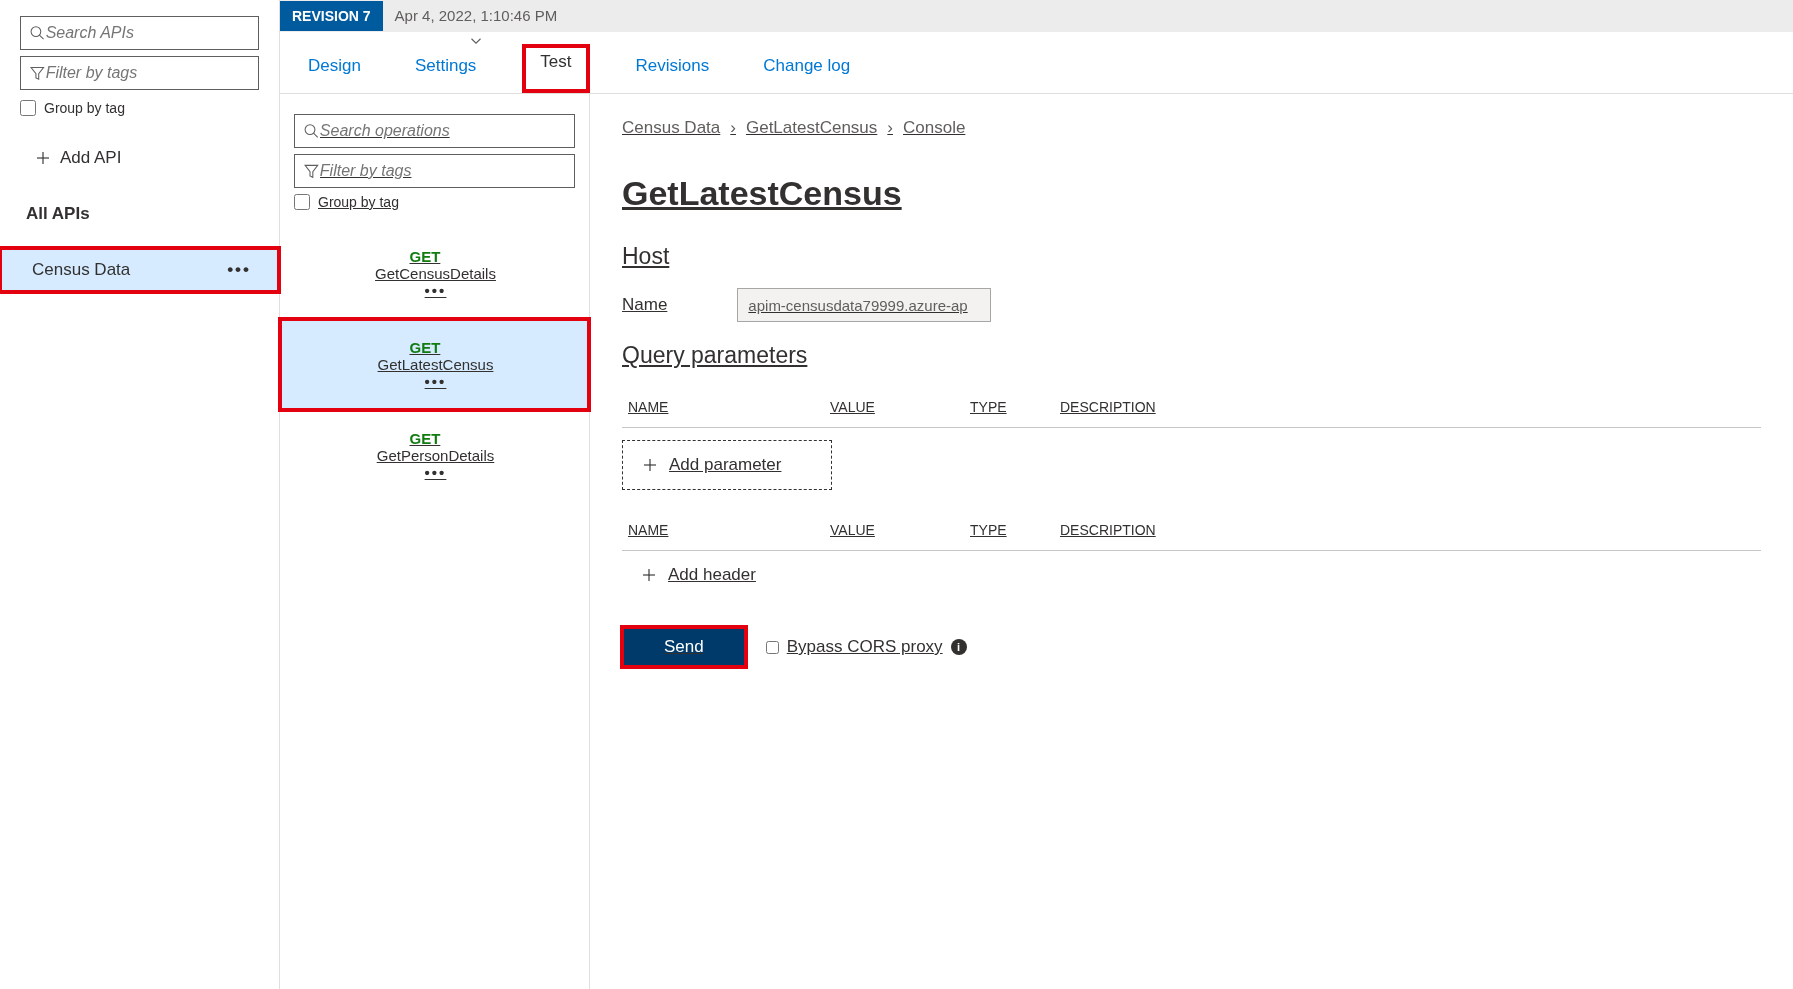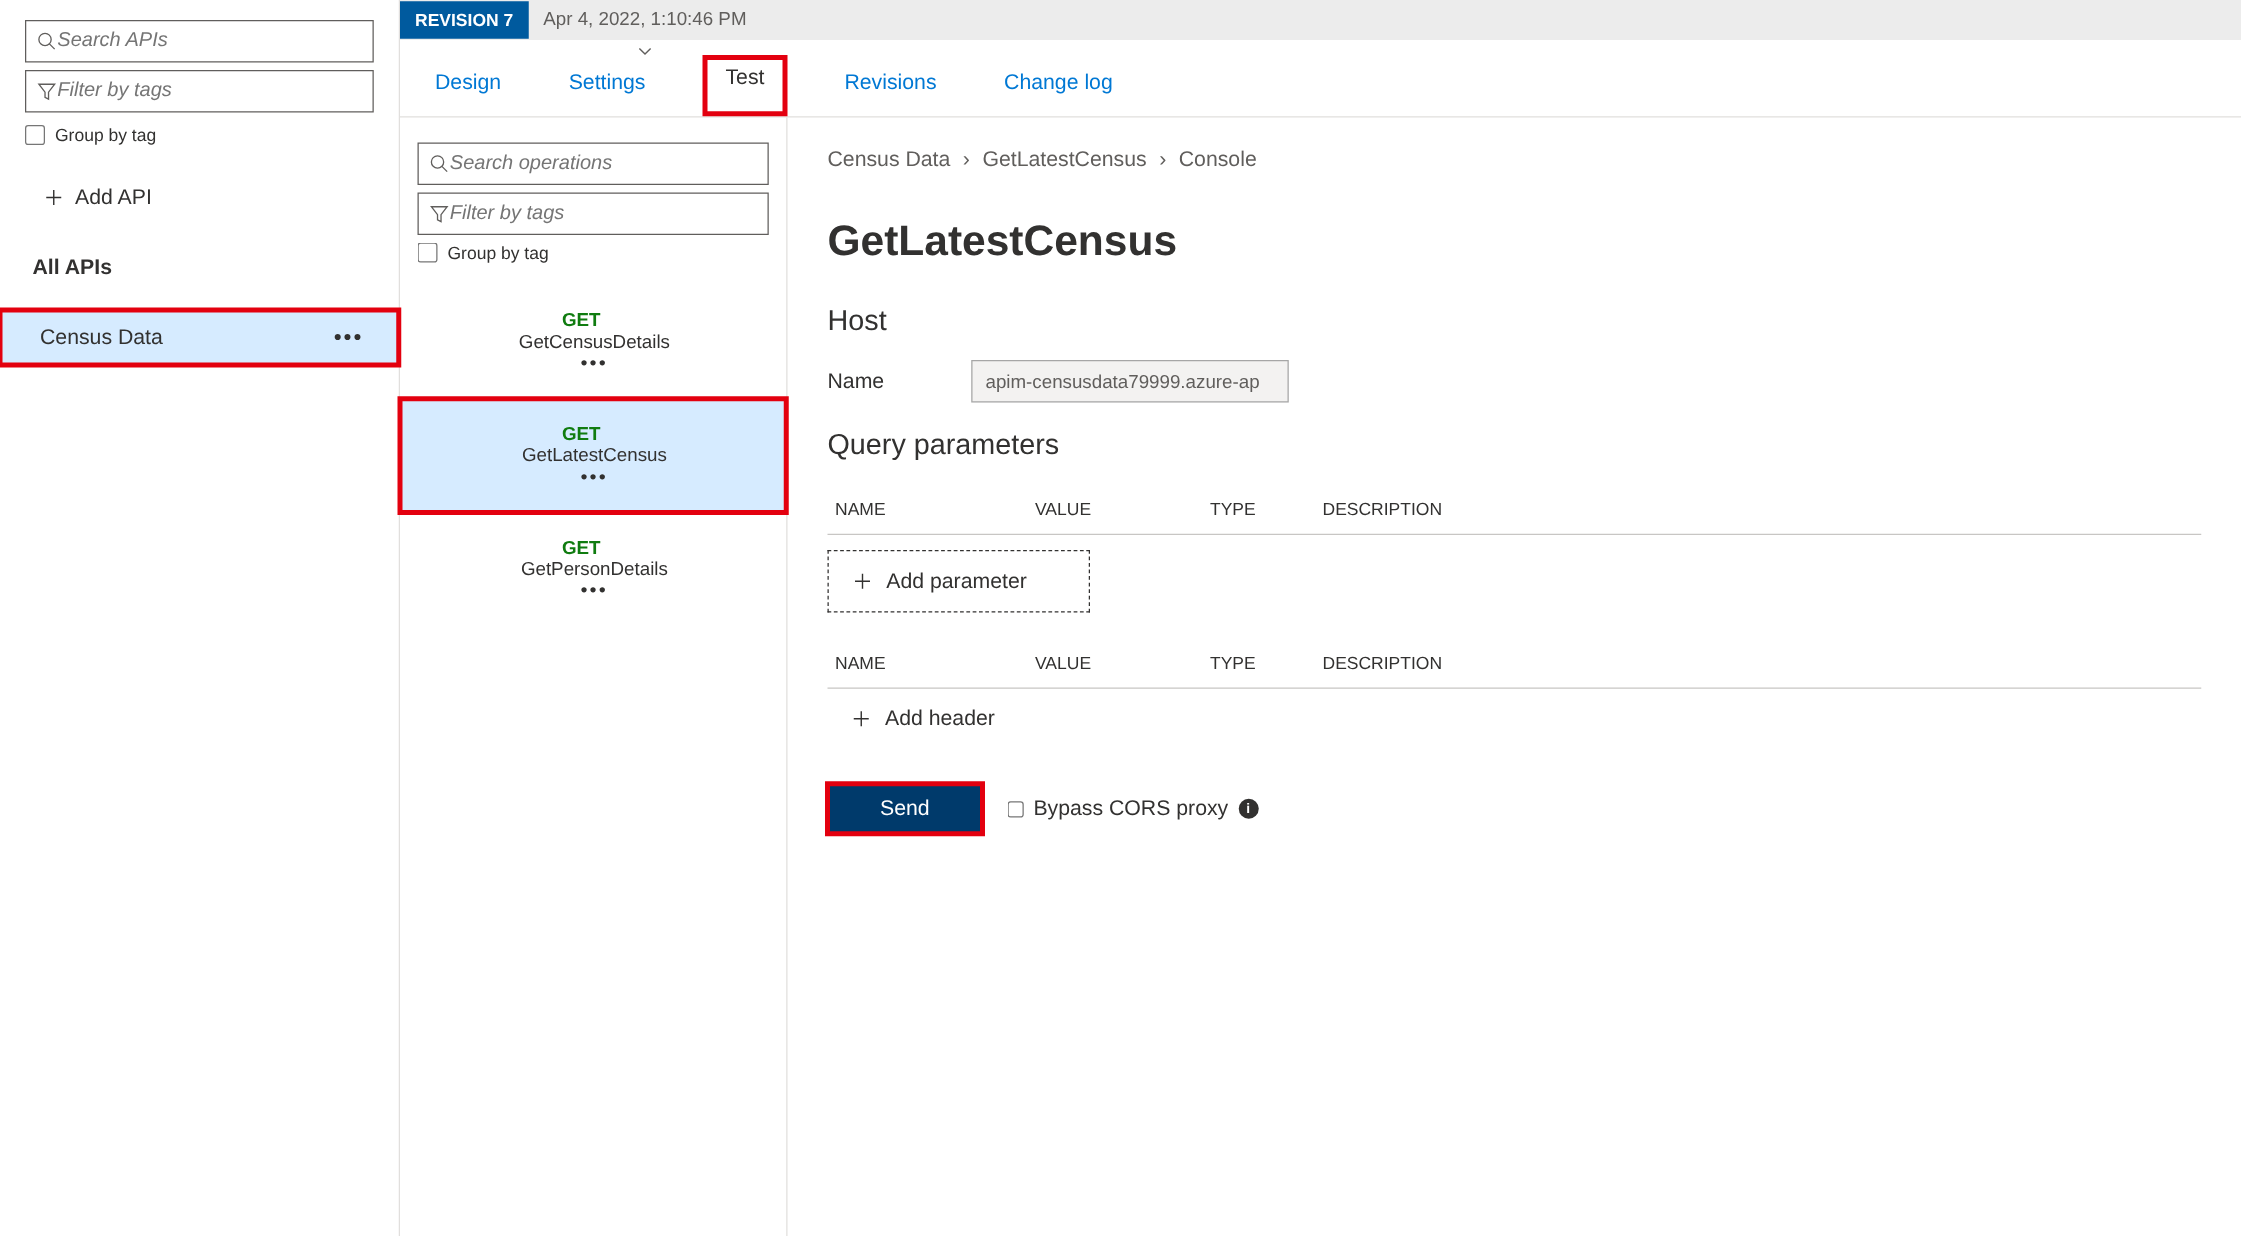--- a/index.html
+++ b/index.html
@@ -9,21 +9,21 @@
     color: #323130;
     background: #fff;
     width: 1793px;
     height: 989px;
     overflow: hidden;
   }
   .root { display: flex; height: 100%; }
 
   
   .left-panel {
-    width: 320px;
+    width: 280px;
     border-right: 1px solid #e1dfdd;
     padding-top: 16px;
     display: flex;
     flex-direction: column;
   }
   .inputish {
     display: flex;
     align-items: center;
     border: 1px solid #605e5c;
     height: 34px;
@@ -115,21 +115,21 @@
     padding: 6px 8px 16px 8px;
     cursor: pointer;
   }
   .tab.active {
     color: #323130;
     border-bottom: 4px solid #605e5c;
   }
   .tab.hl-red { border: 4px solid #e3000f; padding: 4px 14px 4px 14px; margin-top:-6px; }
 
   
-  .mid-detail { flex: 1; display: flex; }
+  .mid-detail { flex: 1; display: flex; text-decoration: underline; }
   .ops-panel {
     width: 310px;
     border-right: 1px solid #e1dfdd;
     padding-top: 20px;
   }
   .ops-panel .inputish { margin: 0 14px 6px 14px; }
   .ops-panel .chk-row { margin: 4px 14px 18px 14px; }
   .op-item {
     display: flex;
     align-items: center;
@@ -190,21 +190,21 @@
   }
   .tbl-head {
     display: flex;
     font-size: 14px;
     color: #323130;
     font-weight: 400;
     padding: 12px 6px;
     border-bottom: 1px solid #c8c6c4;
   }
   .col-name { width: 160px; }
-  .col-value { width: 140px; }
+  .col-value { width: 140px; margin-left: 42px; }
   .col-type { width: 90px; }
   .col-desc { flex: 1; }
   .add-row {
     display: flex;
     align-items: center;
     gap: 10px;
     padding: 14px 18px;
     font-size: 17px;
   }
   .add-row.dashed {

